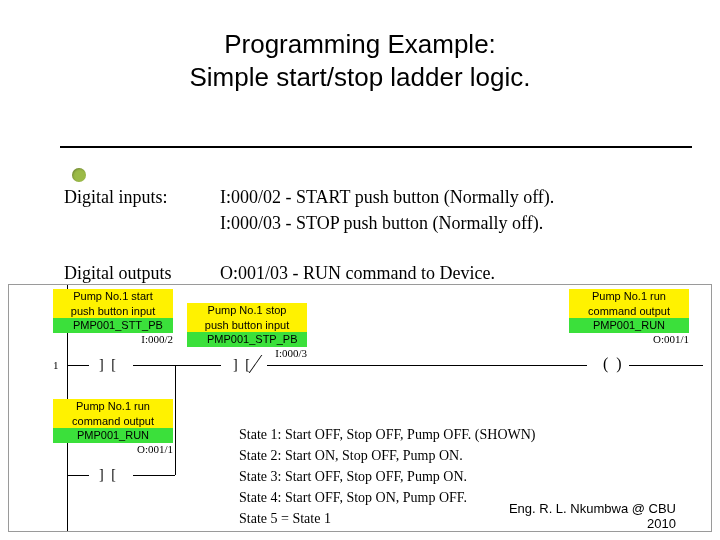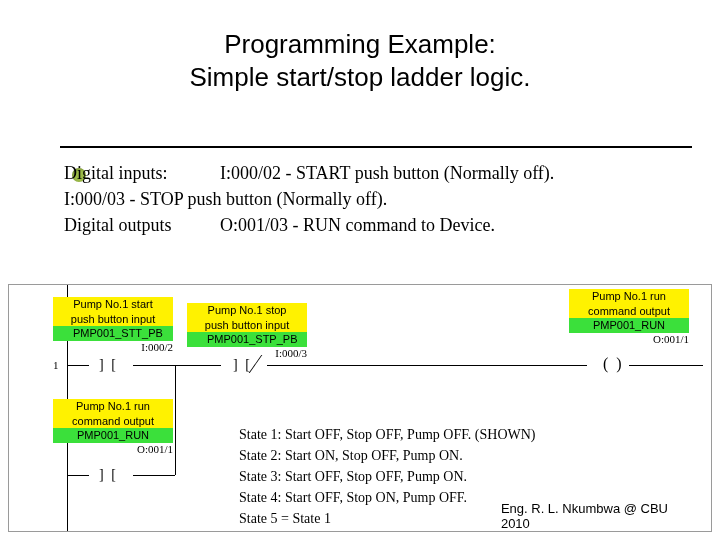--- a/index.html
+++ b/index.html
@@ -46,24 +46,24 @@
   }
   .io-block {
     position: absolute;
     left: 64px;
     top: 160px;
     right: 20px;
     font-family: "Times New Roman", serif;
     font-size: 18px;
     line-height: 1.45;
   }
-  .io-row { display: flex; }
+  .io-row { display: flex; margin-top: 24px; }
   .io-label { width: 156px; flex: none; }
   .io-val { flex: 1; }
-  .io-indent { }
+  .io-indent { margin-left: 156px; }
   .ladder {
     position: absolute;
     left: 8px;
     right: 8px;
     top: 284px;
     height: 248px;
     border: 1px solid #9a9a9a;
   }
   .rung-rail-left {
     position: absolute;
@@ -142,24 +142,24 @@
     position: absolute;
     left: 230px;
     top: 128px;
     font-family: "Times New Roman", serif;
     font-size: 14px;
     line-height: 1.5;
     margin-top: 11px;
   }
   .footer {
     position: absolute;
-    right: 52px;
+    right: 44px;
     bottom: 8px;
     font-size: 13px;
-    text-align: left;
+    text-align: right;
     line-height: 1.2;
     font-family: Arial, sans-serif;
   }
   .rungnum {
     position: absolute;
     left: 44px;
     top: 74px;
     font-size: 11px;
     font-family: "Times New Roman", serif;
   }
@@ -196,21 +196,21 @@
     <div class="wire-h" style="left:58px; top:80px; width:22px;"></div>
     <div class="wire-h" style="left:124px; top:80px; width:88px;"></div>
     <div class="wire-h" style="left:258px; top:80px; width:320px;"></div>
     <div class="wire-h" style="left:620px; top:80px; width:74px;"></div>
 
     <div class="rung-drop"></div>
     <div class="wire-h" style="left:58px; top:190px; width:22px;"></div>
     <div class="wire-h" style="left:124px; top:190px; width:42px;"></div>
     <div class="rung-branch-up"></div>
 
-    <div class="tagbox" style="left:44px; top:12px;">
+    <div class="tagbox" style="left:44px; top:4px;">
       <div class="desc">Pump No.1 start</div>
       <div class="desc">push button input</div>
       <div class="tag">PMP001_STT_PB</div>
       <div class="addr">I:000/2</div>
     </div>
     <div class="contact-no" style="left:90px; top:72px;"></div>
 
     <div class="tagbox" style="left:178px; top:18px;">
       <div class="desc">Pump No.1 stop</div>
       <div class="desc">push button input</div>

